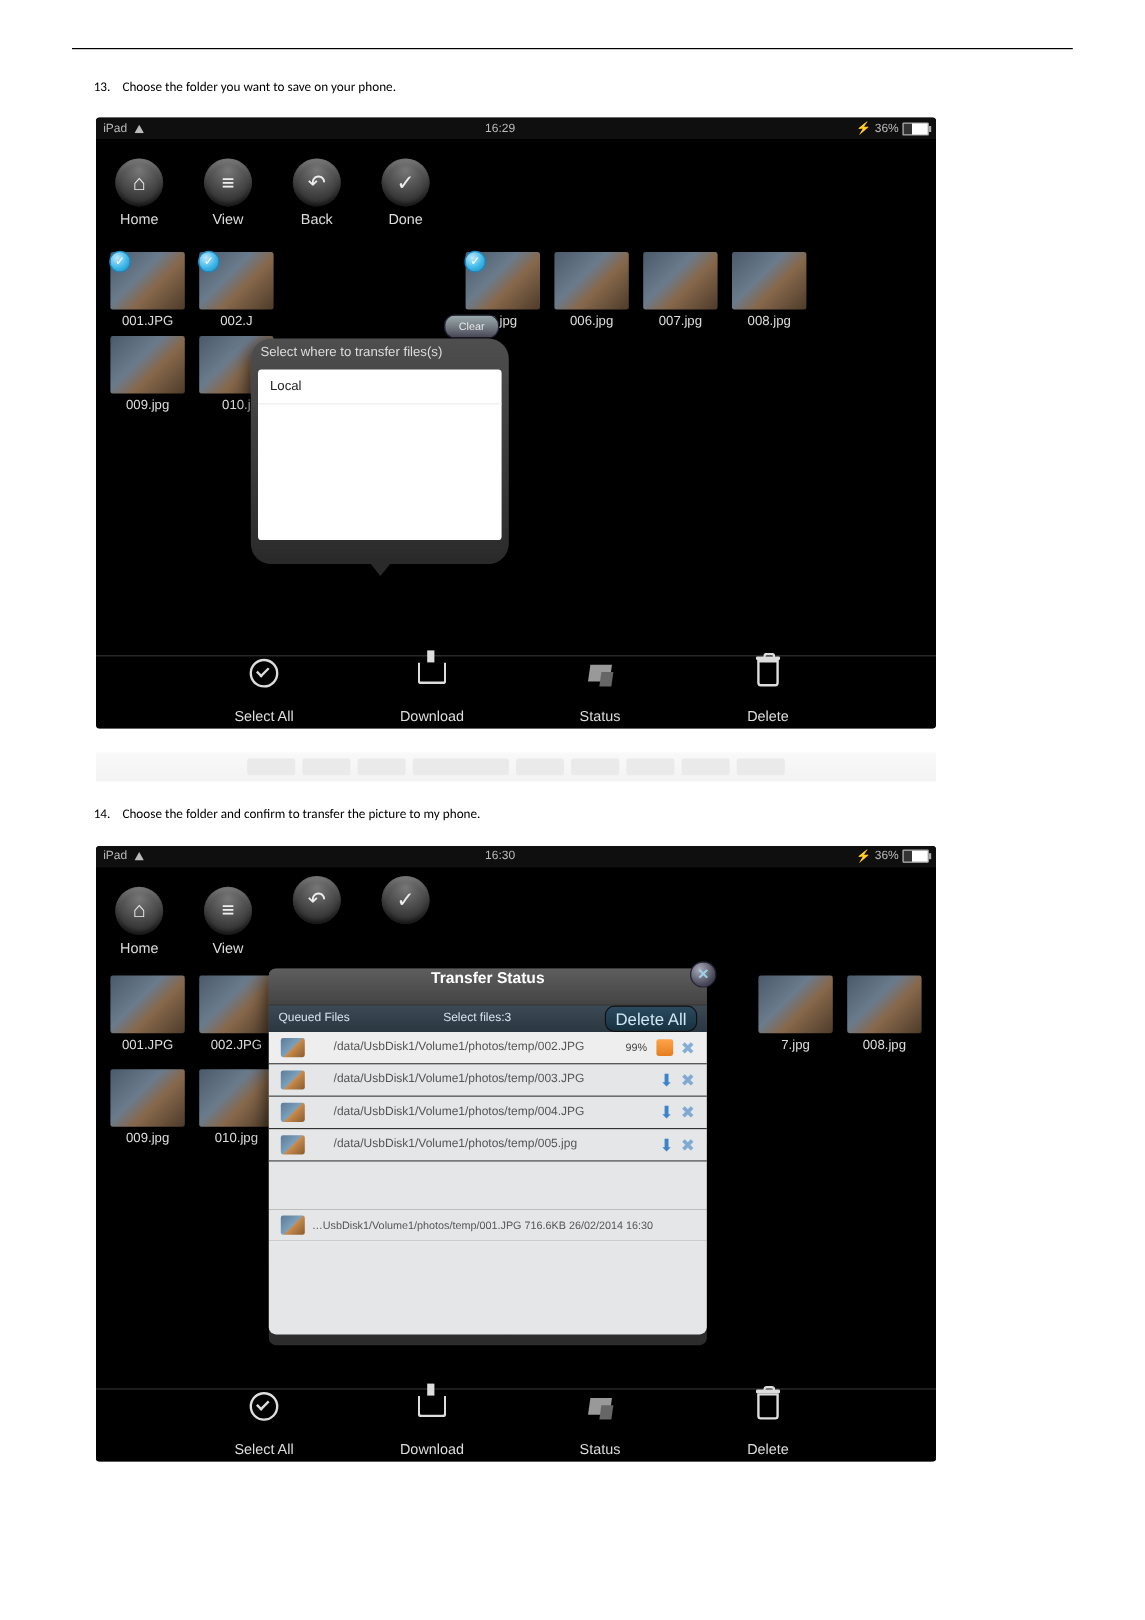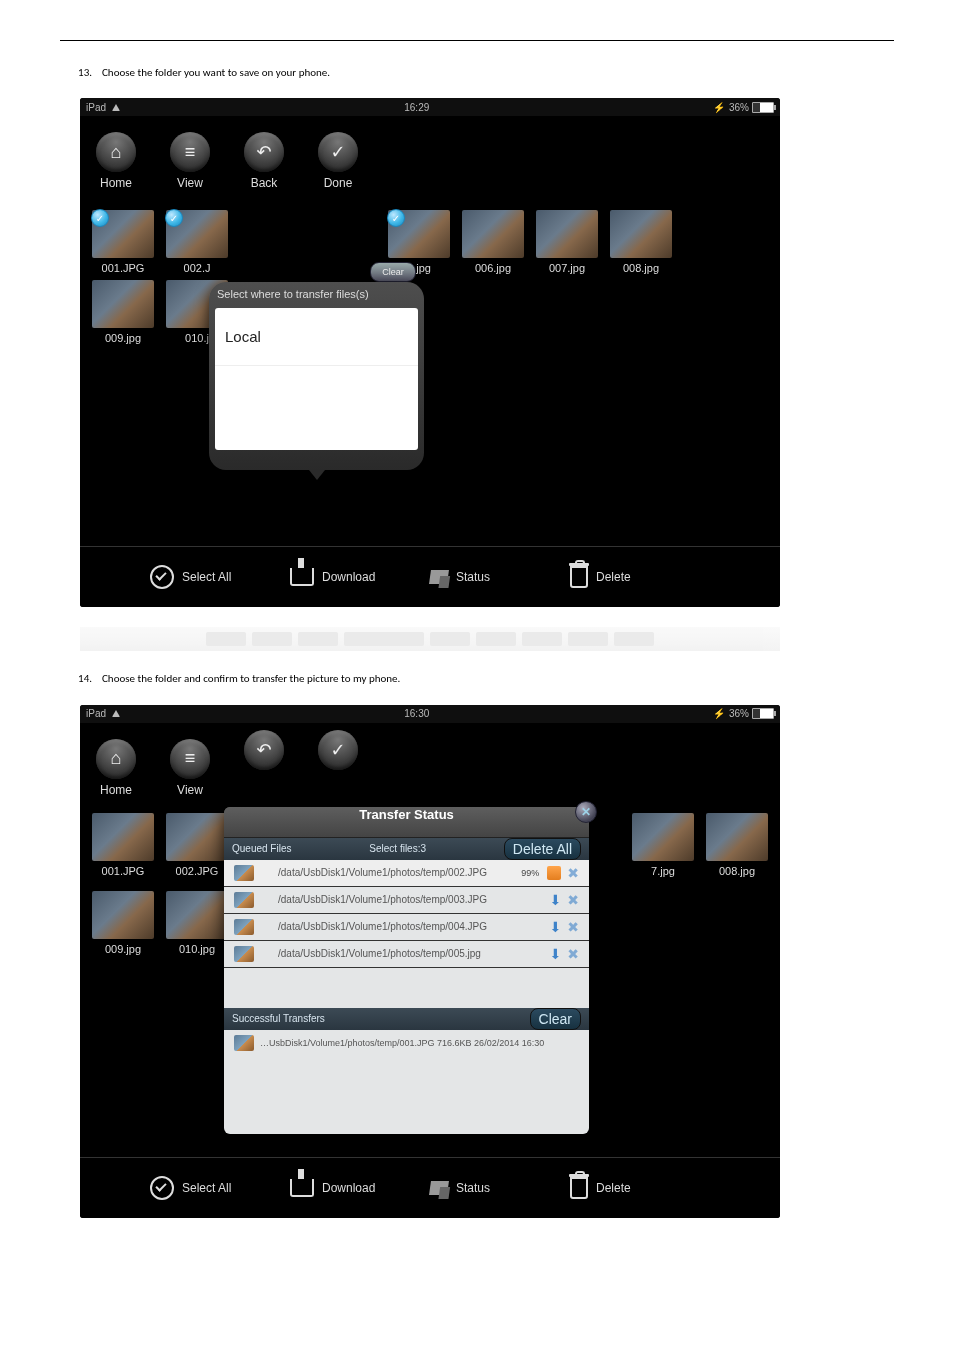--- a/index.html
+++ b/index.html
@@ -135,30 +135,30 @@
     border-top:10px solid #2a2a2a;
   }
   .popover .phead{
     font-size:11px; color:#ddd; padding:6px 8px 4px 8px;
   }
   .popover .list{
     margin:4px 6px; height:142px; background:#fff; color:#222;
     border-radius:3px;
   }
   .popover .list .item{
-    font-size:15px; padding:20px 10px; border-bottom:1px solid #eee;
+    font-size:11px; padding:8px 10px; border-bottom:1px solid #eee;
   }
   .bottombar{
     height:60px; background:#000;
     display:flex; justify-content:center; align-items:center;
     border-top:1px solid #333;
   }
   .bbtn{
     width:140px; text-align:center; color:#ddd; font-size:12px;
-    display:flex; flex-direction:row; align-items:center; gap:8px;
+    display:flex; flex-direction:column; align-items:center; gap:18px;
     font-family:Helvetica,Arial,sans-serif;
   }
   .bicon{ height:22px; display:flex; align-items:center; justify-content:center;}
   .ic-circlecheck{ width:20px; height:20px; border:2px solid #ddd; border-radius:50%; position:relative;}
   .ic-circlecheck::after{
     content:""; position:absolute; left:4px; top:5px; width:8px; height:4px;
     border-left:2px solid #ddd; border-bottom:2px solid #ddd; transform:rotate(-45deg);
   }
   .ic-dl{
     width:20px; height:16px; border:2px solid #ddd; border-top:none; border-radius:0 0 3px 3px; position:relative;
@@ -524,24 +524,20 @@
           <span class="dlicon">⬇</span>
           <span class="xicon">✖</span>
         </div>
         <div class="qrow">
           <div class="qicon"></div>
           <div class="path">/data/UsbDisk1/Volume1/photos/temp/005.jpg</div>
           <span class="dlicon">⬇</span>
           <span class="xicon">✖</span>
         </div>
         <div class="qspacer"></div>
-        <div class="subhdr2">
-          <span>Successful Transfers</span>
-          <span class="pill">Clear</span>
-        </div>
         <div class="srow">
           <div class="qicon"></div>
           <div class="path">…UsbDisk1/Volume1/photos/temp/001.JPG  716.6KB  26/02/2014 16:30</div>
         </div>
         <div class="sspacer"></div>
       </div>
     </div>
 
     <div class="bottombar">
       <div class="bbtn">

